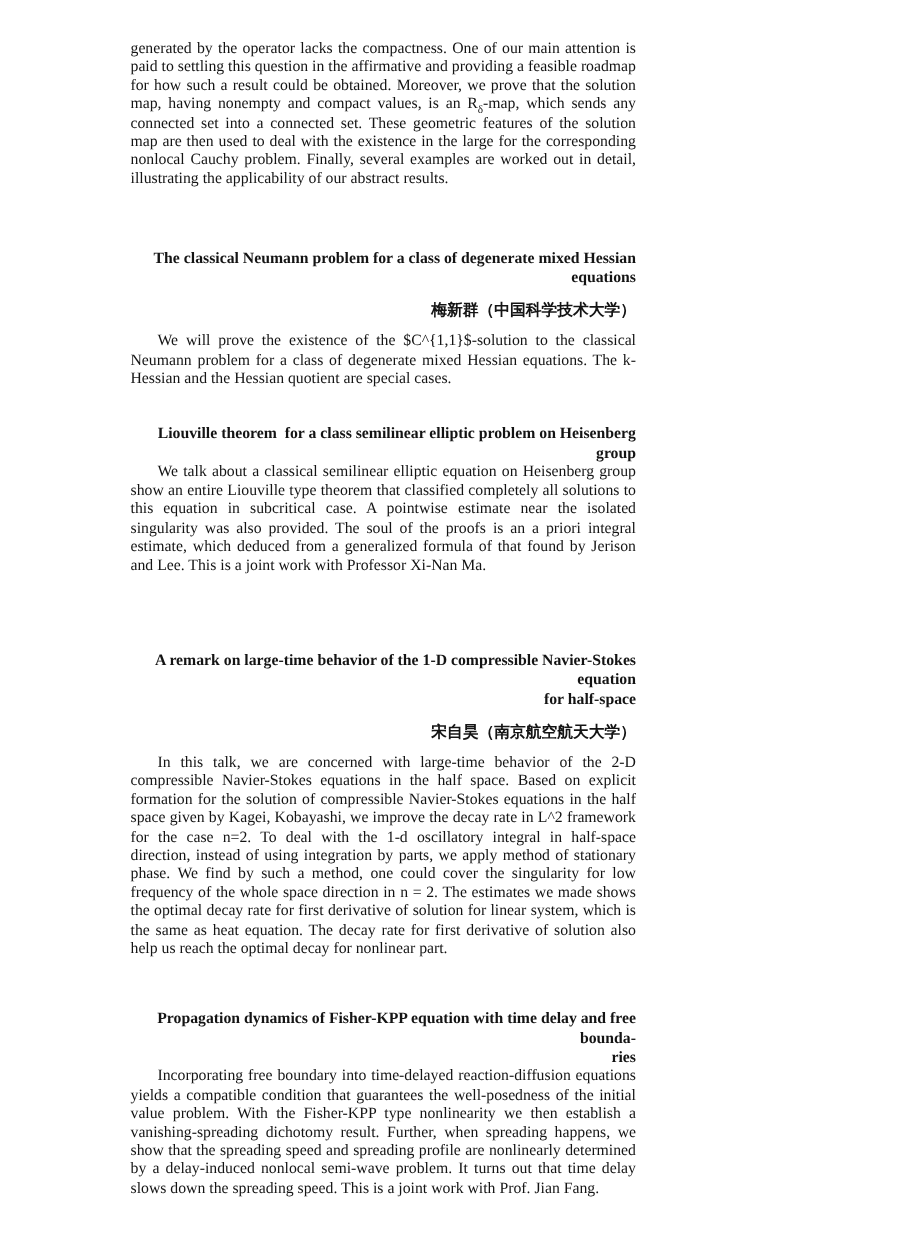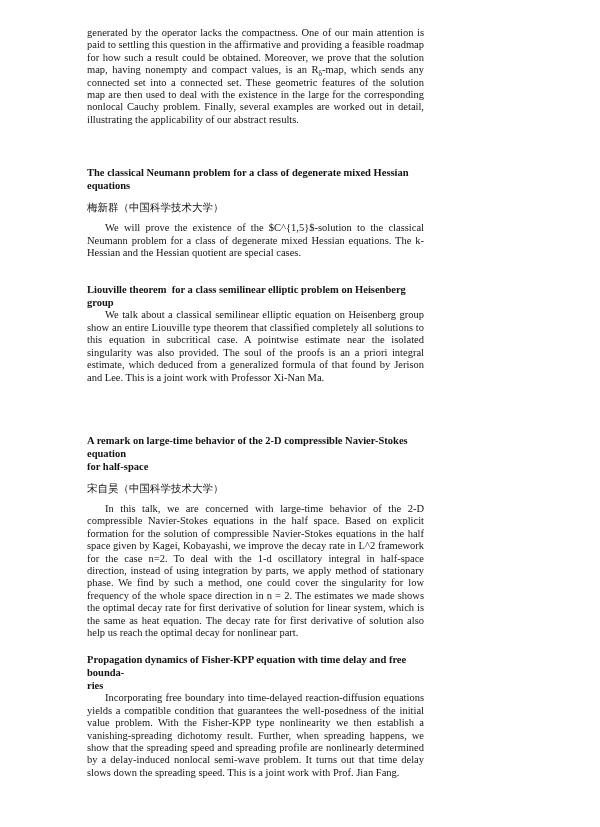--- a/index.html
+++ b/index.html
@@ -28,57 +28,57 @@
     text-indent: 0;
   }
   sub.rsub {
     font-size: 7.5px;
     line-height: 0;
   }
   .talk-title {
     margin: 0;
     font-size: 10.5px;
     font-weight: bold;
-    text-align: left;
+    text-align: right;
     line-height: 13px;
     white-space: pre-wrap;
   }
   .speaker {
     margin: 9px 0 7px 0;
-    text-align: left;
+    text-align: right;
     line-height: 14px;
-    font-weight: normal;
+    font-weight: bold;
   }
   .talk-1 { margin-top: 40px; }
   .talk-2 { margin-top: 24px; }
   .talk-3 { margin-top: 50px; }
-  .talk-4 { margin-top: 14px; }
+  .talk-4 { margin-top: 34px; }
 </style>
 </head>
 <body>
 
 <div class="page">
 
   <p class="para intro-para"><span>generated by the operator lacks the compactness.  One of our main attention is paid to settling this question in the affirmative and providing a feasible roadmap for how such a result could be obtained. Moreover, we prove that the solution map, having nonempty and compact values, is an R</span><sub class="rsub">δ</sub><span>-map, which sends any connected set into a connected set. These geometric features of the solution map are then used to deal with the existence in the large for the corresponding nonlocal Cauchy problem. Finally, several examples are worked out in detail, illustrating the applicability of our abstract results.</span></p>
 
   <section class="talk talk-1">
     <h2 class="talk-title">The classical Neumann problem for a class of degenerate mixed Hessian equations</h2>
     <div class="speaker">梅新群（中国科学技术大学）</div>
-    <p class="para">We will prove the existence of the $C^{1,5}$-solution to the classical Neumann problem for a class of degenerate mixed Hessian equations. The k-Hessian and the Hessian quotient are special cases.</p>
+    <p class="para">We will prove the existence of the $C^{1,1}$-solution to the classical Neumann problem for a class of degenerate mixed Hessian equations. The k-Hessian and the Hessian quotient are special cases.</p>
   </section>
 
   <section class="talk talk-2">
     <h2 class="talk-title">Liouville theorem  for a class semilinear elliptic problem on Heisenberg group</h2>
     <p class="para">We talk about a classical semilinear elliptic equation on Heisenberg group show an entire Liouville type theorem that classified completely all solutions to this equation in subcritical case. A pointwise estimate near the isolated singularity was also provided. The soul of the proofs is an a priori  integral estimate, which deduced from a generalized formula of that found by Jerison and Lee. This is a joint work with Professor Xi-Nan Ma.</p>
   </section>
 
   <section class="talk talk-3">
-    <h2 class="talk-title">A remark on large-time behavior of the 2-D compressible Navier-Stokes equation
+    <h2 class="talk-title">A remark on large-time behavior of the 1-D compressible Navier-Stokes equation
 for half-space</h2>
-    <div class="speaker">宋自昊（中国科学技术大学）</div>
+    <div class="speaker">宋自昊（南京航空航天大学）</div>
     <p class="para">In this talk, we are concerned with large-time behavior of the 2-D compressible Navier-Stokes equations in the half space. Based on explicit formation for the solution of compressible Navier-Stokes equations in the half space given by Kagei, Kobayashi, we improve the decay rate in L^2 framework for the case n=2. To deal with the 1-d oscillatory integral in half-space direction, instead of using integration by parts, we apply method of stationary phase. We find by such a method, one could cover the singularity for low frequency of the whole space direction in n = 2. The estimates we made shows the optimal decay rate for first derivative of solution for linear system, which is the same as heat equation. The decay rate for first derivative of solution also help us reach the optimal decay for nonlinear part.</p>
   </section>
 
   <section class="talk talk-4">
     <h2 class="talk-title">Propagation dynamics of Fisher-KPP equation with time delay and free bounda-
 ries</h2>
     <p class="para">Incorporating free boundary into time-delayed reaction-diffusion equations yields a compatible condition that guarantees the well-posedness of the initial value problem. With the Fisher-KPP type nonlinearity we then establish a vanishing-spreading dichotomy result. Further, when spreading happens, we show that the spreading speed and spreading profile are nonlinearly determined by a delay-induced nonlocal semi-wave problem. It turns out that time delay slows down the spreading speed. This is a joint work with Prof. Jian Fang.</p>
   </section>
 
 </div>

